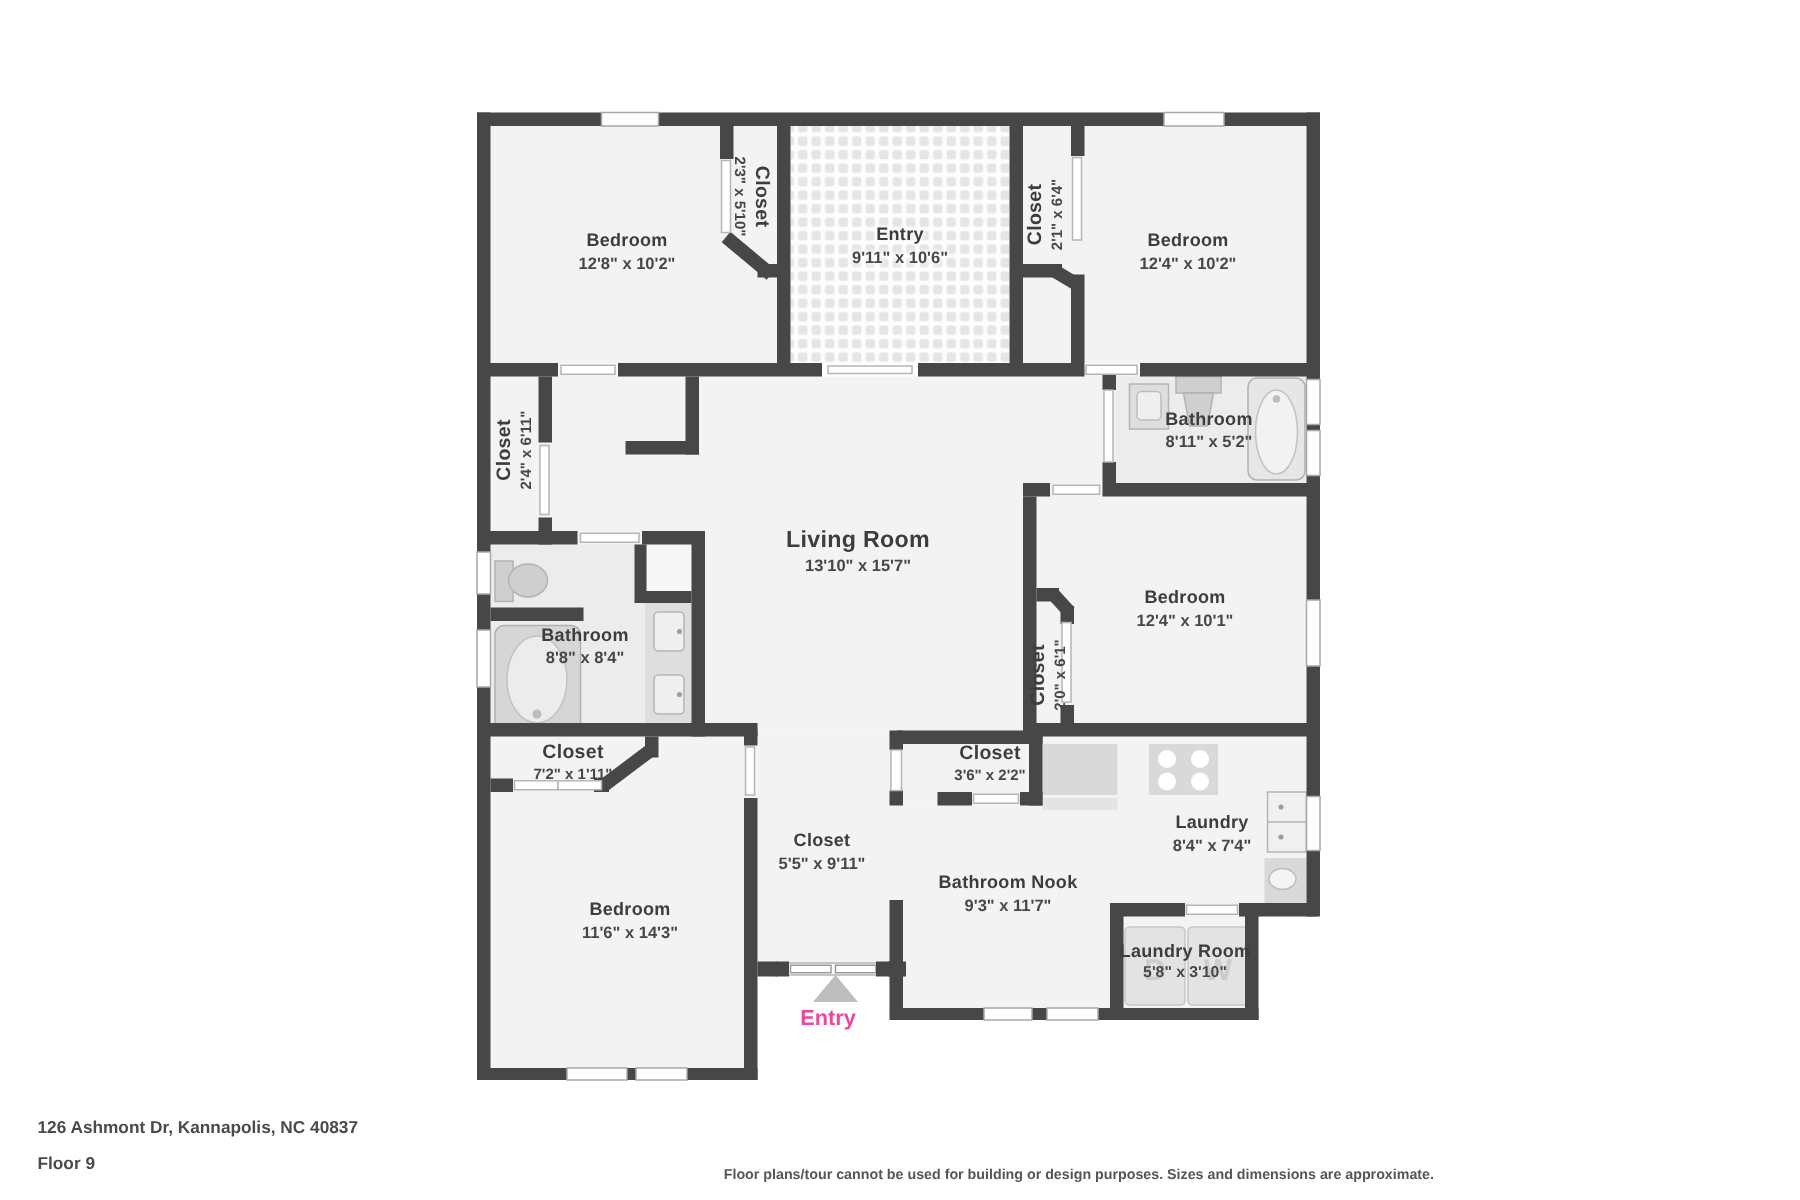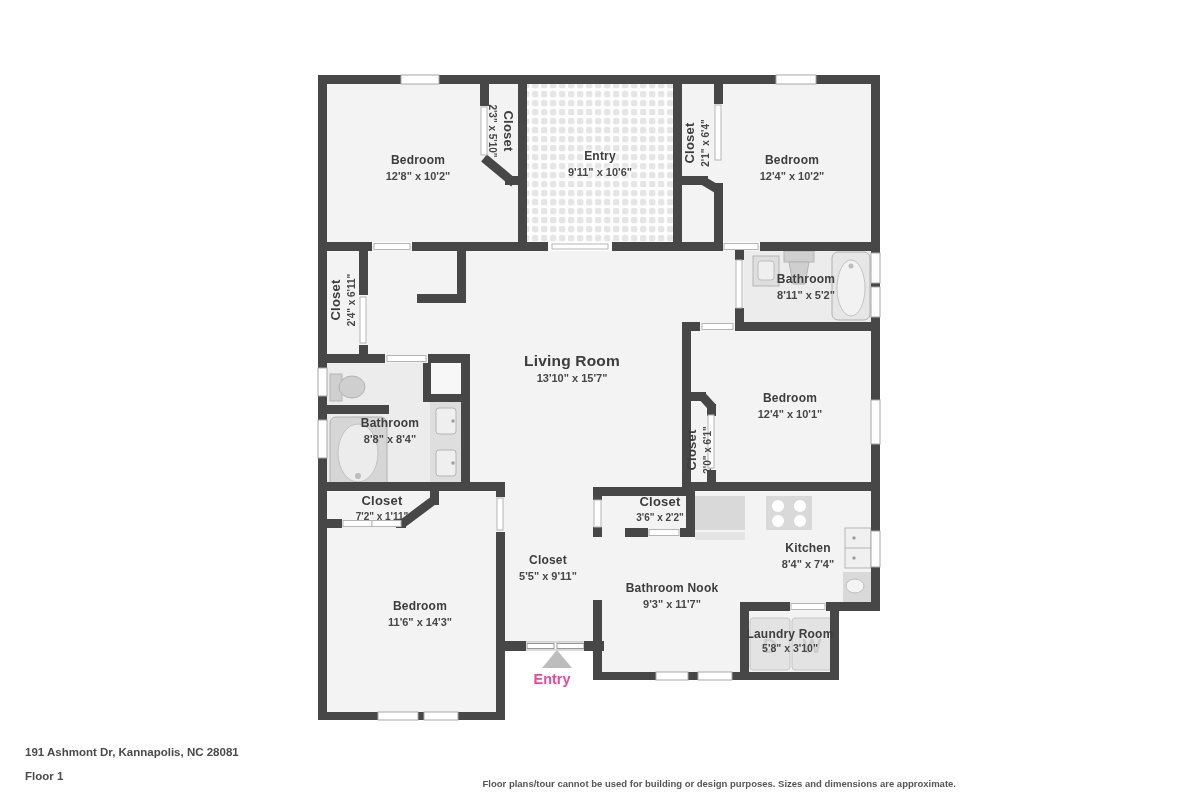--- a/index.html
+++ b/index.html
@@ -274,38 +274,38 @@
   </div>
   <div class="rlabel sm" style="left:382px;top:508px">
     <span class="rname">Closet</span>
     <span class="rdims">7'2" x 1'11"</span>
   </div>
   <div class="rlabel sm" style="left:660px;top:509px">
     <span class="rname">Closet</span>
     <span class="rdims">3'6" x 2'2"</span>
   </div>
   <div class="rlabel" style="left:808px;top:556px">
-    <span class="rname">Kitchen</span>
+    <span class="rname">Laundry</span>
     <span class="rdims">8'4" x 7'4"</span>
   </div>
   <div class="rlabel" style="left:548px;top:568px">
     <span class="rname">Closet</span>
     <span class="rdims">5'5" x 9'11"</span>
   </div>
   <div class="rlabel" style="left:672px;top:596px">
     <span class="rname">Bathroom Nook</span>
     <span class="rdims">9'3" x 11'7"</span>
   </div>
   <div class="rlabel" style="left:420px;top:614px">
     <span class="rname">Bedroom</span>
     <span class="rdims">11'6" x 14'3"</span>
   </div>
   <div class="rlabel wrap" style="left:790px;top:641px">
     <span class="rname wrap">Laundry Room</span>
     <span class="rdims" style="font-size:10.5px">5'8" x 3'10"</span>
   </div>
   <div class="entry-label" style="left:552px;top:679px">Entry</div>
 
-  <div class="footer-address">191 Ashmont Dr, Kannapolis, NC 28081</div>
-  <div class="footer-floor">Floor 1</div>
+  <div class="footer-address">126 Ashmont Dr, Kannapolis, NC 40837</div>
+  <div class="footer-floor">Floor 9</div>
   <div class="footer-disclaimer">Floor plans/tour cannot be used for building or design purposes. Sizes and dimensions are approximate.</div>
 
 </div>
 
 </body></html>

